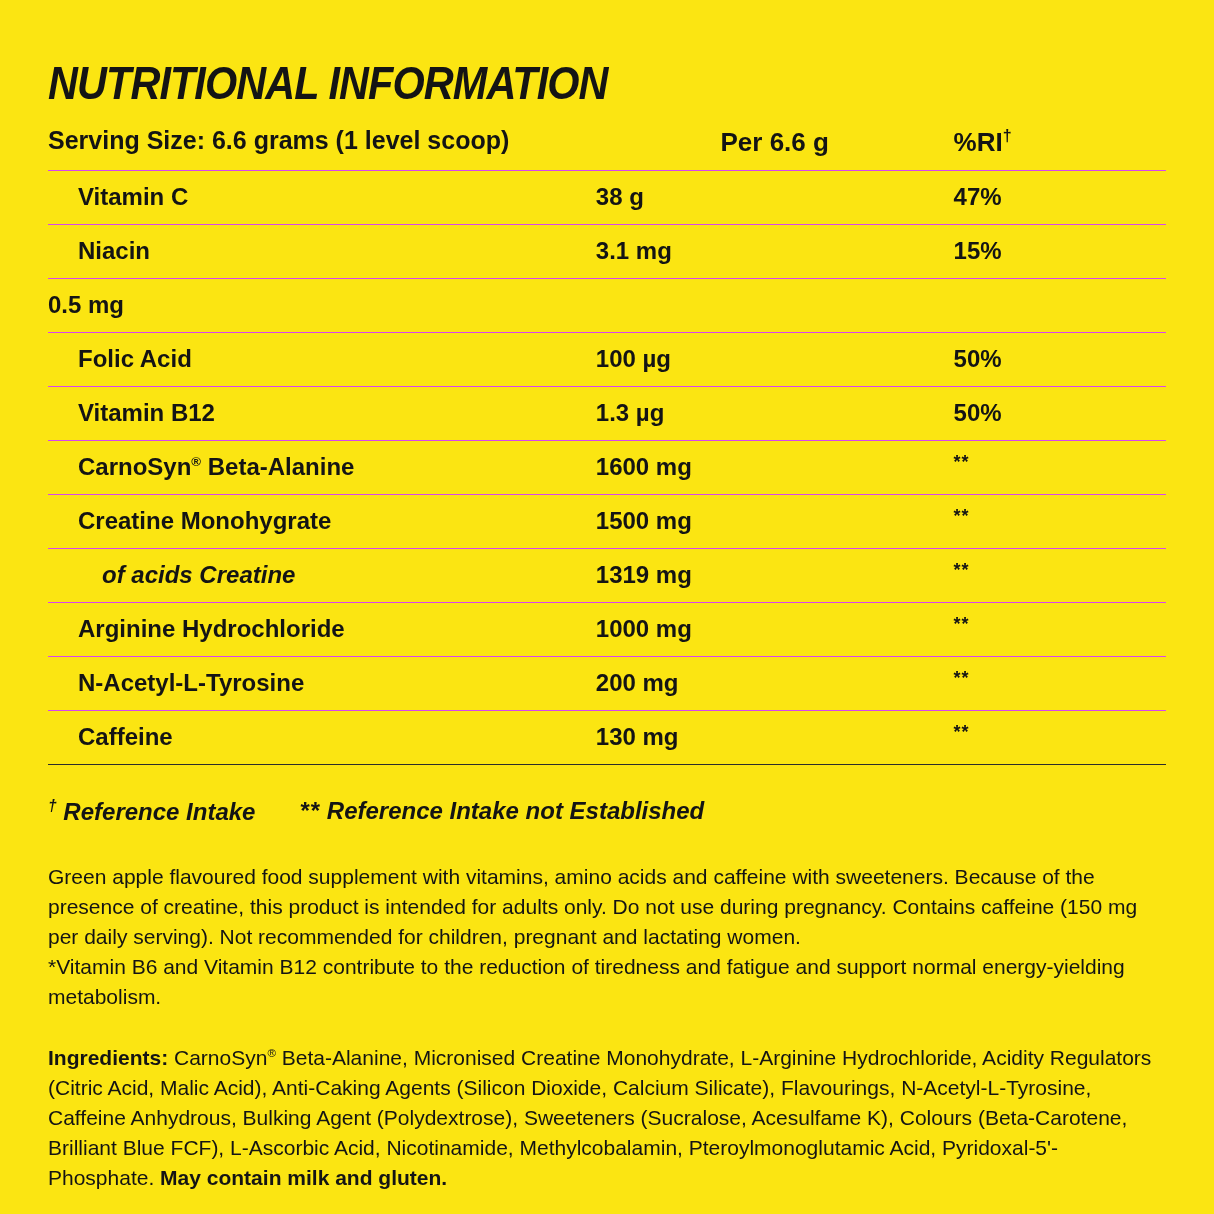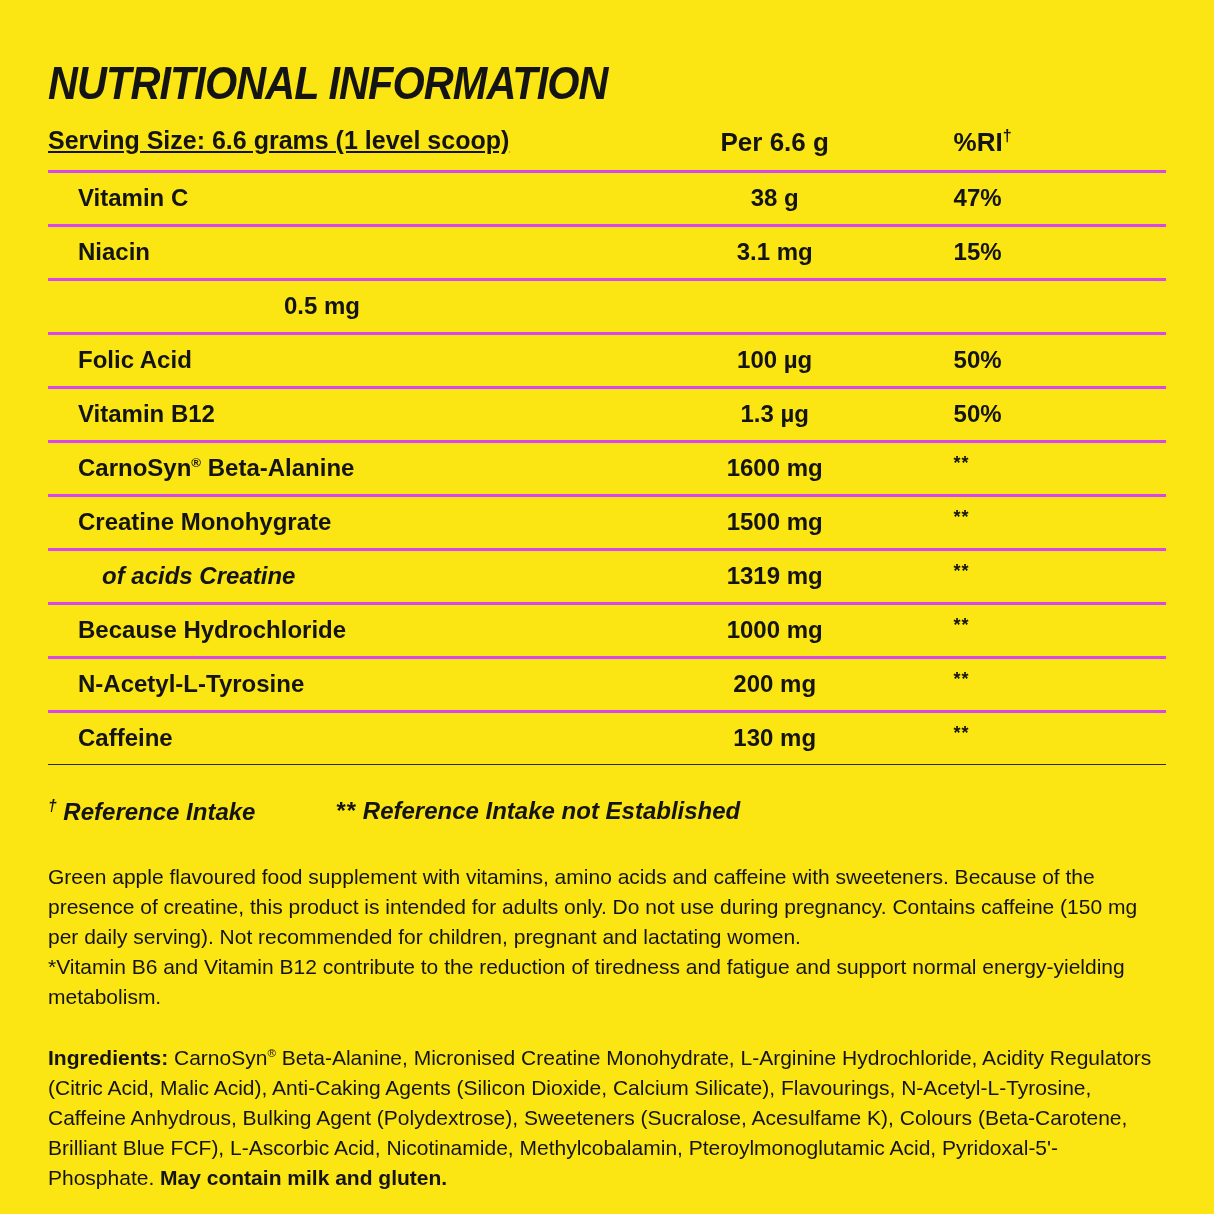--- a/index.html
+++ b/index.html
@@ -25,58 +25,57 @@
   .head-row{
     display:grid;
     grid-template-columns:49% 32% 19%;
     align-items:end;
     padding-bottom:12px;
   }
   .serving{
     align-self:flex-start;
     font-size:25px;
     font-weight:700;
-    text-decoration:underline;
   }
   .col-amount{
     text-align:center;
     font-size:26px;
     font-weight:700;
   }
   .col-ri{
     text-align:left;
     font-size:26px;
     font-weight:700;
     padding-right:26px;
   }
   .col-ri sup{font-size:0.62em;font-weight:700;}
   .table{border-bottom:1px solid #2b2b2b;}
   .row{
     display:grid;
     grid-template-columns:49% 32% 19%;
     align-items:center;
     height:54px;
-    border-top:3px solid #d946ef;
+    border-top:1px solid #d946ef;
     box-sizing:border-box;
     font-size:24px;
     font-weight:700;
   }
   .row .name{padding-left:30px;}
   .row.sub .name{padding-left:54px;font-style:italic;font-weight:700;}
-  .row .amount{text-align:center;}
+  .row .amount{text-align:left;}
   .row .ri{padding-right:26px;}
   .nre{
     font-size:0.75em;
     vertical-align:0.45em;
     letter-spacing:1px;
   }
   sup.reg{font-size:0.55em;}
   .footnotes{
     display:flex;
-    gap:80px;
+    gap:44px;
     margin-top:32px;
     font-size:24px;
     font-weight:700;
     font-style:italic;
   }
   .footnotes sup{font-size:0.65em;}
   .fn .stars{letter-spacing:1px;}
   .para{
     margin-top:36px;
     font-size:21px;
@@ -133,21 +132,21 @@
         <div class="name">Creatine Monohygrate</div>
         <div class="amount">1500 mg</div>
         <div class="ri"><span class="nre">**</span></div>
       </div>
       <div class="row sub">
         <div class="name">of acids Creatine</div>
         <div class="amount">1319 mg</div>
         <div class="ri"><span class="nre">**</span></div>
       </div>
       <div class="row">
-        <div class="name">Because Hydrochloride</div>
+        <div class="name">Arginine Hydrochloride</div>
         <div class="amount">1000 mg</div>
         <div class="ri"><span class="nre">**</span></div>
       </div>
       <div class="row">
         <div class="name">N-Acetyl-L-Tyrosine</div>
         <div class="amount">200 mg</div>
         <div class="ri"><span class="nre">**</span></div>
       </div>
       <div class="row">
         <div class="name">Caffeine</div>

